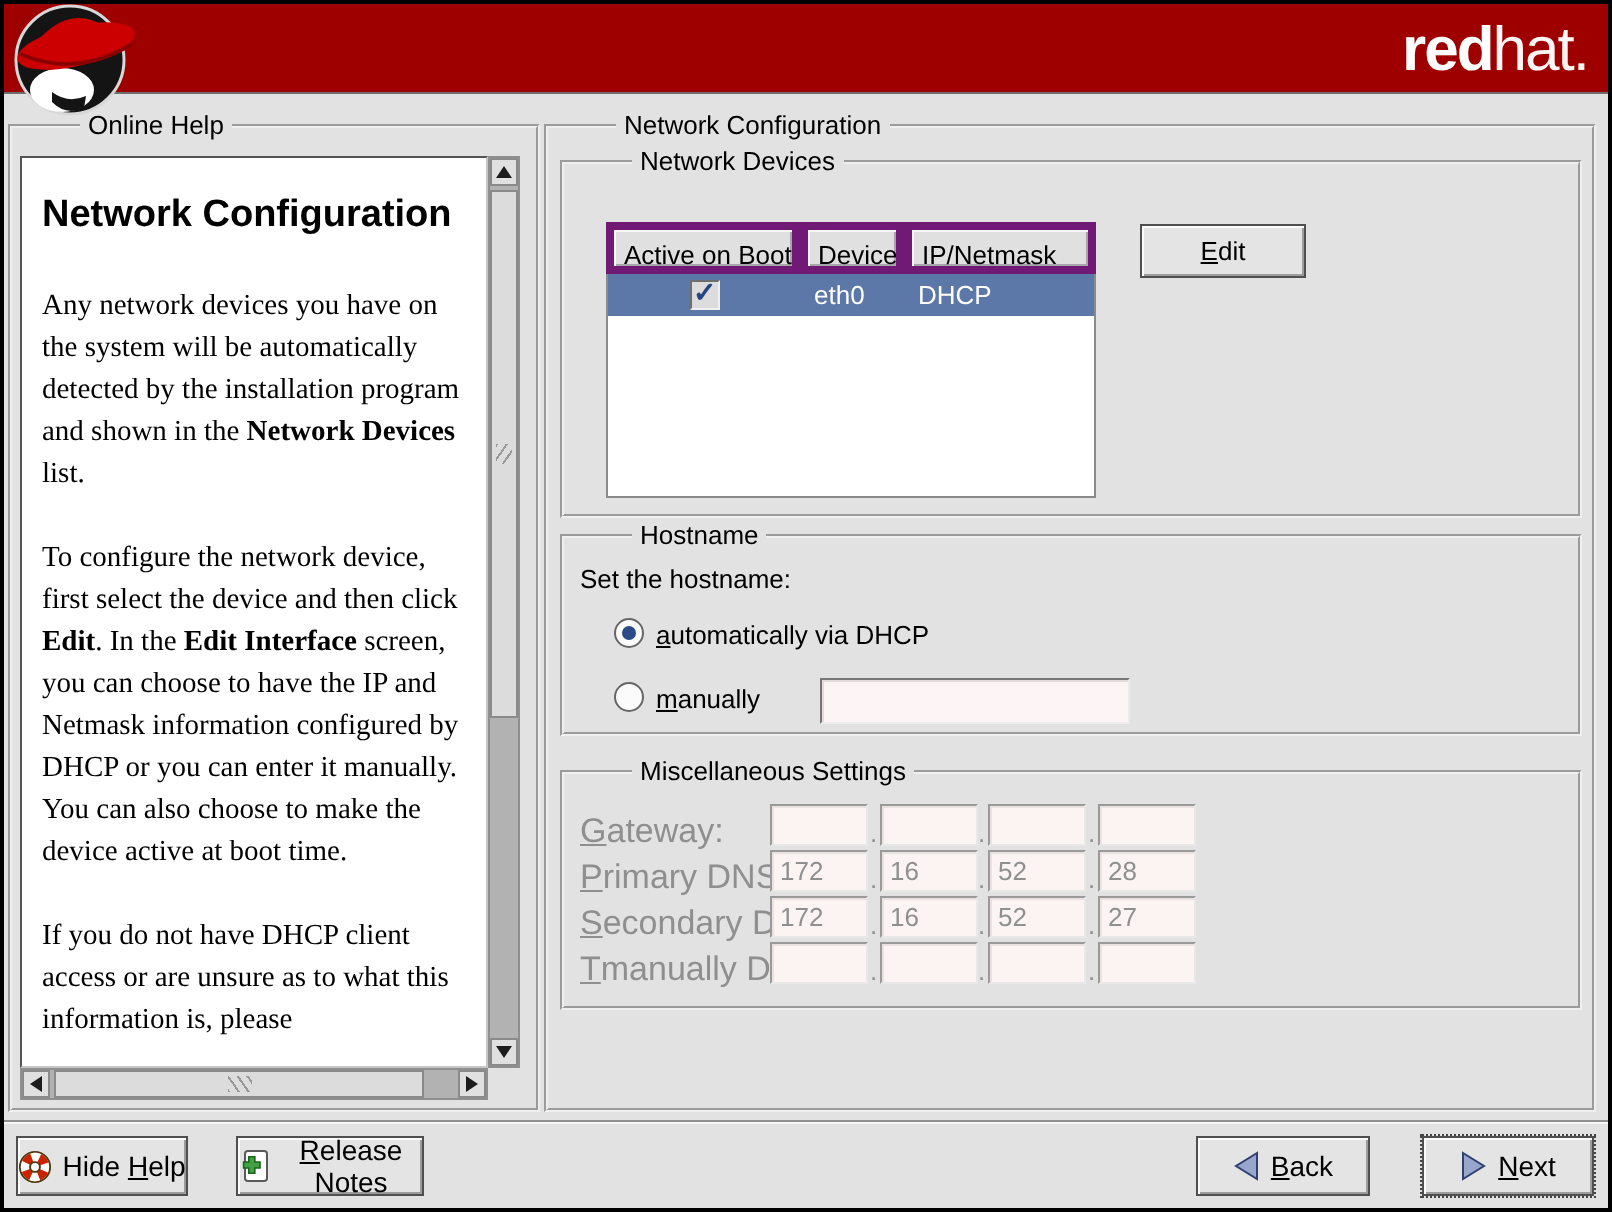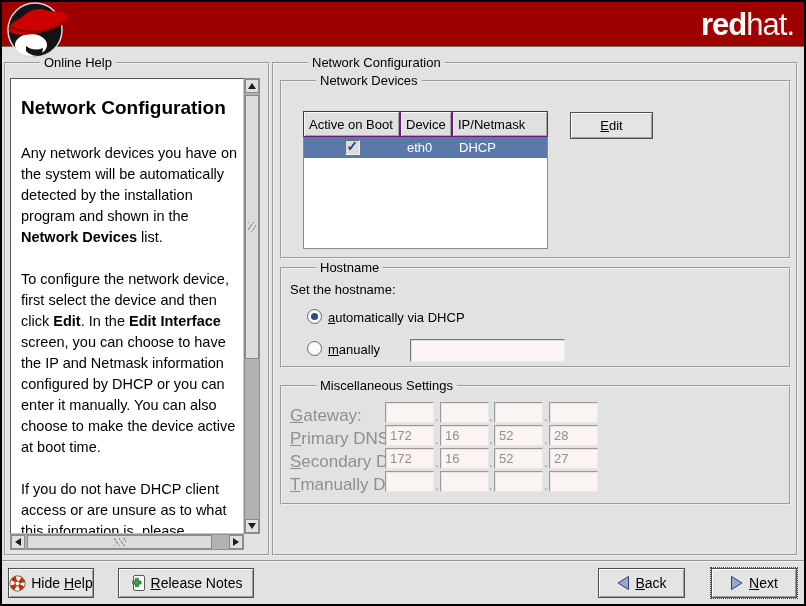--- a/index.html
+++ b/index.html
@@ -39,21 +39,21 @@
 
   
   .help-view {
     position: absolute; left: 4px; top: 14px; width: 234px; height: 456px;
     background: #fff;
     border: 1px solid; border-color: #545454 #c6c6c6 #c6c6c6 #545454;
     padding: 10px 6px 0 10px;
     overflow: hidden;
   }
   .help-view h1 { font-size: 19px; font-weight: bold; margin: 8px 0 24px; letter-spacing: 0; }
-  .help-view p { font-size: 14.5px; line-height: 21px; margin: 0 0 21px; }
+  .help-view p { font-size: 14.5px; line-height: 21px; margin: 0 0 21px; font-family: Liberation Serif, serif; }
   .help-view b { font-weight: bold; }
 
   
   .vscroll { position: absolute; left: 238px; top: 14px; width: 16px; height: 456px;
              background: #b2b2b2; border: 1px solid #8f8f8f; }
   .hscroll { position: absolute; left: 4px; top: 470px; width: 234px; height: 16px;
              background: #b2b2b2; border: 1px solid #8f8f8f; }
   .corner  { position: absolute; left: 238px; top: 470px; width: 16px; height: 16px; background: #e2e2e2; }
   .sbtn { position: absolute; width: 14px; height: 14px; background: #e0e0e0;
           border: 1px solid #8a8a8a; display: flex; align-items: center; justify-content: center; }
@@ -71,21 +71,21 @@
   .vthumb::after { content: ""; position: absolute; left: 2px; right: 2px; top: 50%; height: 10px; margin-top: -5px;
             background: repeating-linear-gradient(125deg, #989898 0 1px, transparent 1px 4px); }
   .hthumb { position: absolute; top: 0; left: 16px; width: 185px; height: 14px;
             background: #dcdcdc; border: 1px solid #8a8a8a; }
   .hthumb::after { content: ""; position: absolute; top: 2px; bottom: 2px; left: 50%; width: 12px; margin-left: -6px;
             background: repeating-linear-gradient(55deg, #989898 0 1px, transparent 1px 4px); }
 
   
   .devtable { position: absolute; left: 21px; top: 29px; width: 245px; }
   .thead { display: flex; }
-  .th { height: 26px; background: #e0e0e0; border: 1px solid #701a75;
+  .th { height: 26px; background: #e0e0e0; border: 4px solid #701a75;
         box-shadow: inset 1px 1px 0 #f8f8f8, inset -1px -1px 0 #a6a6a6;
         font-size: 13px; padding: 5px 16px 0 5px; white-space: nowrap; overflow: hidden; }
   .th.c1 { width: 97px; } .th.c2 { width: 52px; } .th.c3 { width: 96px; }
   .tbody { background: #fff; height: 112px; border: 1px solid #8a8a8a; border-top: none; }
   .trow { height: 21px; display: flex; align-items: center; font-size: 13px; }
   .trow.selected { background: #5c78a8; color: #fff; }
   .td.c1 { width: 96px; display: flex; justify-content: center; }
   .td.c2 { width: 52px; padding-left: 7px; }
   .td.c3 { padding-left: 7px; }
   .checkbox { width: 15px; height: 15px; background: #dcdcdc; position: relative;
@@ -272,21 +272,21 @@
 <button class="btn" style="left:6px; top:566px; width:86px; height:30px;">
   <svg class="icon16" width="17" height="17" viewBox="0 0 18 18">
     <circle cx="9" cy="9" r="8" fill="#f3e6c8" stroke="#4a3a10" stroke-width="1"></circle>
     <circle cx="9" cy="9" r="5.2" fill="none" stroke="#cc2200" stroke-width="4.6"></circle>
     <circle cx="9" cy="9" r="5.2" fill="none" stroke="#ffffff" stroke-width="4.6" stroke-dasharray="4.1 4.1" stroke-dashoffset="2"></circle>
     <circle cx="9" cy="9" r="2.6" fill="#fff" stroke="#4a3a10" stroke-width="1"></circle>
   </svg>
   <span><span>Hide </span><span class="accel">H</span><span>elp</span></span>
 </button>
 
-<button class="btn" style="left:116px; top:566px; width:136px; height:30px;">
+<button class="btn" style="left:116px; top:566px; width:94px; height:30px;justify-content:flex-end;">
   <svg class="icon16" width="16" height="18" viewBox="0 0 16 18">
     <rect x="3.5" y="1.5" width="11" height="15" rx="1.5" fill="#ffffff" stroke="#5a5a5a"></rect>
     <path d="M5 8.2 h2.6 V5.6 h3 v2.6 h2.6 v3 H10.6 v2.6 h-3 v-2.6 H5 z" fill="#44a044" stroke="#176617" stroke-width="0.8" transform="translate(-2.2,-1.2)"></path>
   </svg>
   <span><span></span><span class="accel">R</span><span>elease Notes</span></span>
 </button>
 
 <button class="btn" style="left:596px; top:566px; width:87px; height:30px;">
   <svg class="icon16" width="14" height="16" viewBox="0 0 14 16">
     <path d="M12.5 1.5 L2 8 L12.5 14.5 z" fill="#97a6cc" stroke="#2f3f6f"></path>

